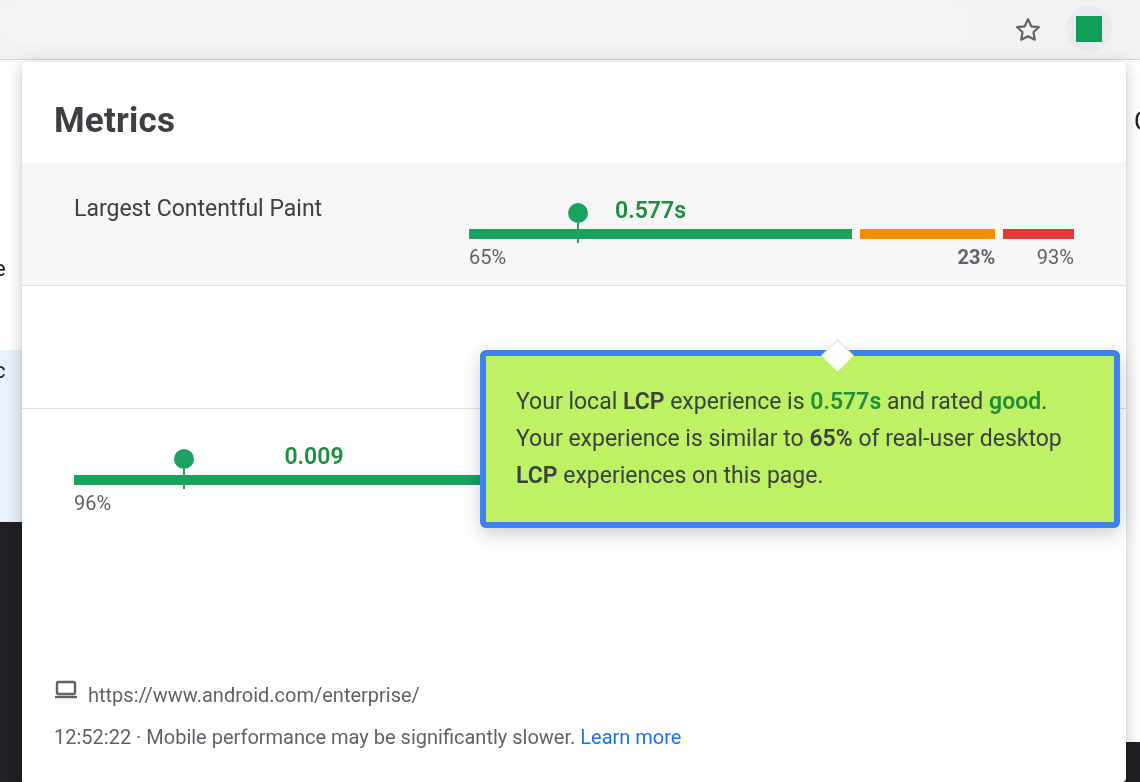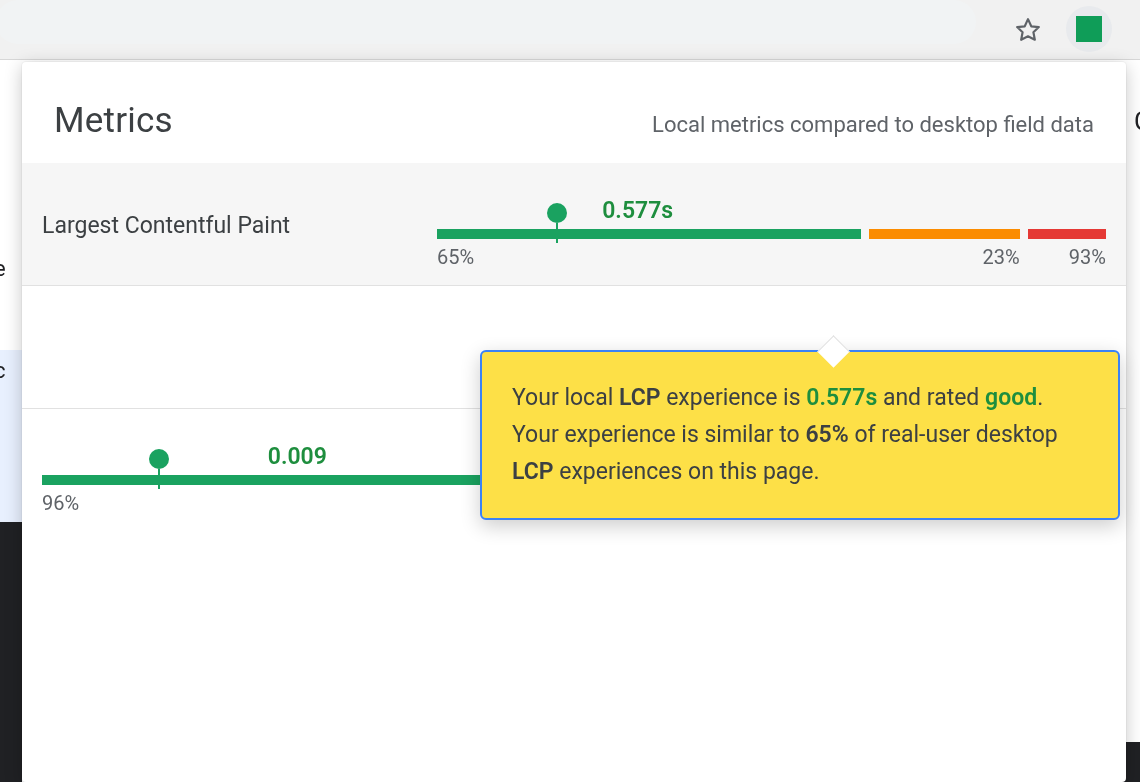--- a/index.html
+++ b/index.html
@@ -23,25 +23,25 @@
   .vb{position:absolute;left:-6px;top:358px;width:12px;font-size:22px;color:#202124}
   .slab{position:absolute;left:0;top:350px;width:22px;height:172px;background:#e8f0fe}
   .dark{position:absolute;left:0;top:522px;width:22px;height:260px;background:#202124}
   .dark2{position:absolute;right:0;bottom:0;width:22px;height:40px;background:#202124}
 
   
   .card{position:absolute;left:22px;top:62px;width:1104px;height:720px;background:#fff;
     box-shadow:0 4px 18px rgba(0,0,0,.22),0 0 0 1px rgba(0,0,0,.03);border-radius:4px}
   .head{display:flex;justify-content:space-between;align-items:baseline;
     padding:38px 32px 22px}
-  .title{font-size:35px;font-weight:400;color:#3c4043;letter-spacing:.2px}
+  .title{font-size:35px;font-weight:700;color:#3c4043;letter-spacing:.2px}
   .sub{font-size:22px;color:#5f6368}
 
-  .metric{padding:32px 20px 30px;border-bottom:1px solid #e1e1e1;display:flex;
-    align-items:center}
+  .metric{padding:32px 52px 30px;border-bottom:1px solid #e1e1e1;display:flex;
+    }
   .metric.sel{background:#f6f6f6}
   .metric:last-of-type{border-bottom:none}
   .m-label{flex:0 0 395px;font-size:23px;color:#3c4043}
   .bar-zone{flex:1;position:relative;height:60px;padding-top:34px}
   .bar{height:10px;display:flex;gap:8px;position:relative}
   .seg{height:10px;border-radius:0}
   .seg.g{background:#1aa260}
   .seg.o{background:#fb8c00}
   .seg.r{background:#e53935}
   .seg.n{background:#d9d9d9}
@@ -50,22 +50,22 @@
   .marker{position:absolute;top:8px;display:flex;flex-direction:column;
     align-items:center;transform:translateX(-50%)}
   .dot{width:20px;height:20px;border-radius:50%;background:#1aa260}
   .stick{width:2px;height:20px;background:#1aa260}
   .value{position:absolute;top:2px;font-size:23px;font-weight:600;color:#1e8e3e;
     transform:translateX(-50%);white-space:nowrap}
   .fid .bar-zone .bar,.fid .bar-zone .pcts,.fid .bar-zone .marker,.fid .bar-zone .value
     {visibility:hidden}
 
   
-  .tip{position:absolute;left:458px;top:288px;width:640px;background:#fde047;border-radius:6px;
-    border:2px solid #3b82f6;box-shadow:0 6px 20px rgba(0,0,0,.20);
+  .tip{position:absolute;left:458px;top:288px;width:640px;background:#bef264;border-radius:6px;
+    border:6px solid #3b82f6;box-shadow:0 6px 20px rgba(0,0,0,.20);
     padding:28px 30px;font-size:23px;line-height:1.6;color:#3c4043}
   .tip:before{content:"";position:absolute;top:-12px;left:340px;width:22px;height:22px;
     background:#fff;border-left:1px solid #e1e1e1;border-top:1px solid #e1e1e1;
     transform:rotate(45deg)}
   .tip b{font-weight:600}
   .tip .tv{color:#1e8e3e;font-weight:600}
 
   
   .foot{position:absolute;left:32px;bottom:26px;right:32px;font-size:20px;color:#5f6368;
     line-height:1.9}
@@ -91,40 +91,39 @@
 <div class="dark"></div>
 <div class="dark2"></div>
 <div class="vg">C</div>
 <div class="ve">e</div>
 <div class="vb">c</div>
 
 <div class="card">
 
   <div class="head">
     <div class="title">Metrics</div>
-    <div class="sub">Local metrics compared to desktop field data</div>
   </div>
 
   <div id="metrics-host">
       <div class="metric sel">
         <div class="m-label">Largest Contentful Paint</div>
         <div class="bar-zone">
           <div class="value" style="left: 30%;">0.577s</div>
           <div class="marker" style="left: 18%;">
             <div class="dot"></div>
             <div class="stick"></div>
           </div>
           <div class="bar">
             <div class="seg g" style="width: 65%;"></div>
             <div class="seg o" style="width: 23%;"></div>
             <div class="seg r" style="width: 12%;"></div>
           </div>
           <div class="pcts">
             <div style="width: 65%; text-align: left;">65%</div>
-            <div style="width: 23%; text-align: right;">23%</div>
+            <div style="width: 23%; text-align: right; font-weight: bold;">23%</div>
             <div style="width: 12%; text-align: right;">93%</div>
           </div>
         </div>
       </div>
       <div class="metric fid">
         <div class="bar-zone">
           <div class="bar">
             <div class="seg g" style="width: 70%;"></div>
             <div class="seg o" style="width: 20%;"></div>
             <div class="seg r" style="width: 10%;"></div>
@@ -154,14 +153,28 @@
             <div style="width: 2.5%; text-align: right;">3</div>
           </div>
         </div>
       </div>
     </div>
 
   <div class="tip">
     <span>Your local </span><b>LCP</b><span> experience is </span><span class="tv">0.577s</span><span> and rated </span><span class="tv">good</span><span>. Your experience is similar to </span><b>65%</b><span> of real-user desktop </span><b>LCP</b><span> experiences on this page.</span>
   </div>
 
+  <div class="foot">
+    <div class="url">
+      <span class="laptop">
+        <svg viewBox="0 0 24 24">
+            <rect x="3" y="4" width="18" height="12" rx="1.5"></rect>
+            <line x1="1" y1="19" x2="23" y2="19"></line>
+          </svg>
+      </span>
+      <span>https://www.android.com/enterprise/</span>
+    </div>
+    <div>
+      <span>12:52:22</span><span>  ·  </span><span>Mobile performance may be significantly slower. </span><a href="#" class="learn">Learn more</a>
+    </div>
+  </div>
 
 </div>
 
 </body></html>

